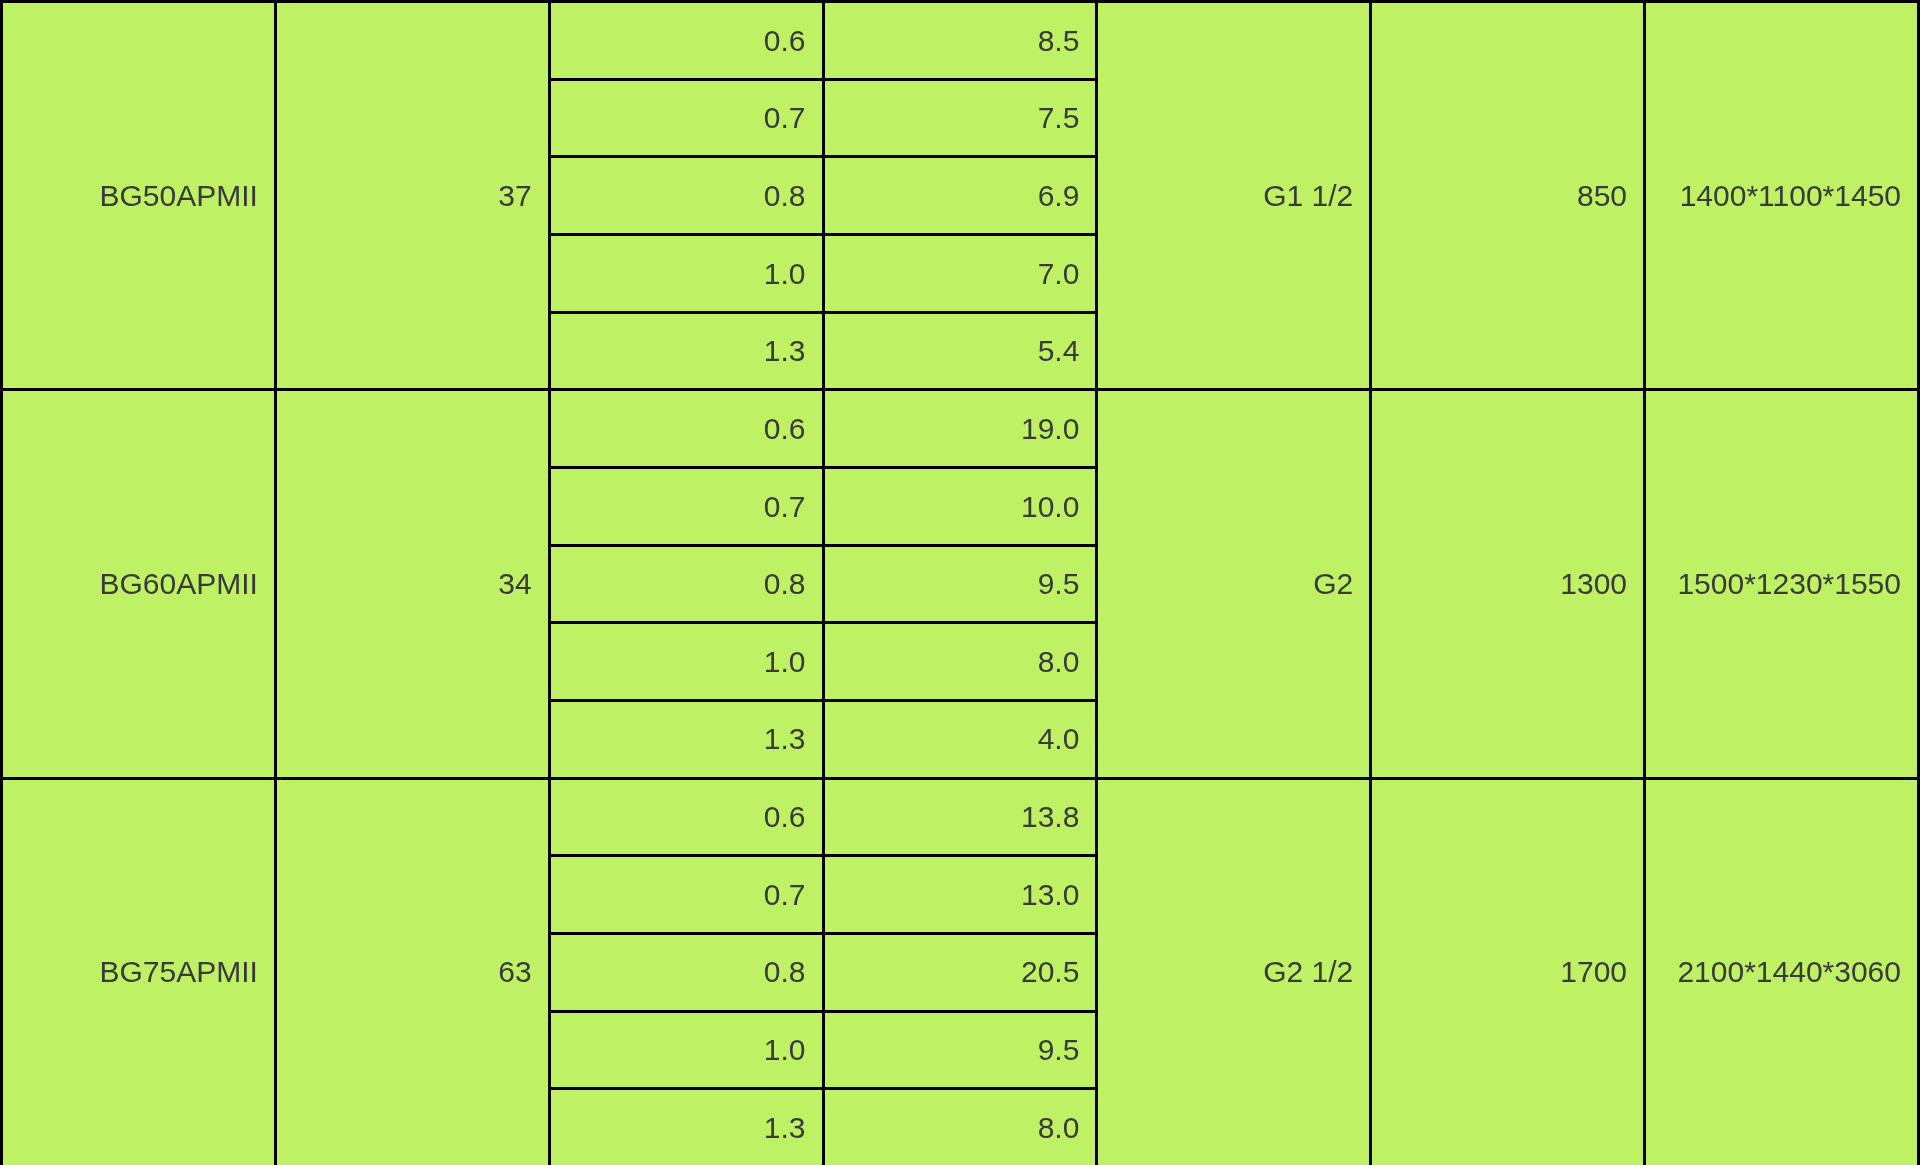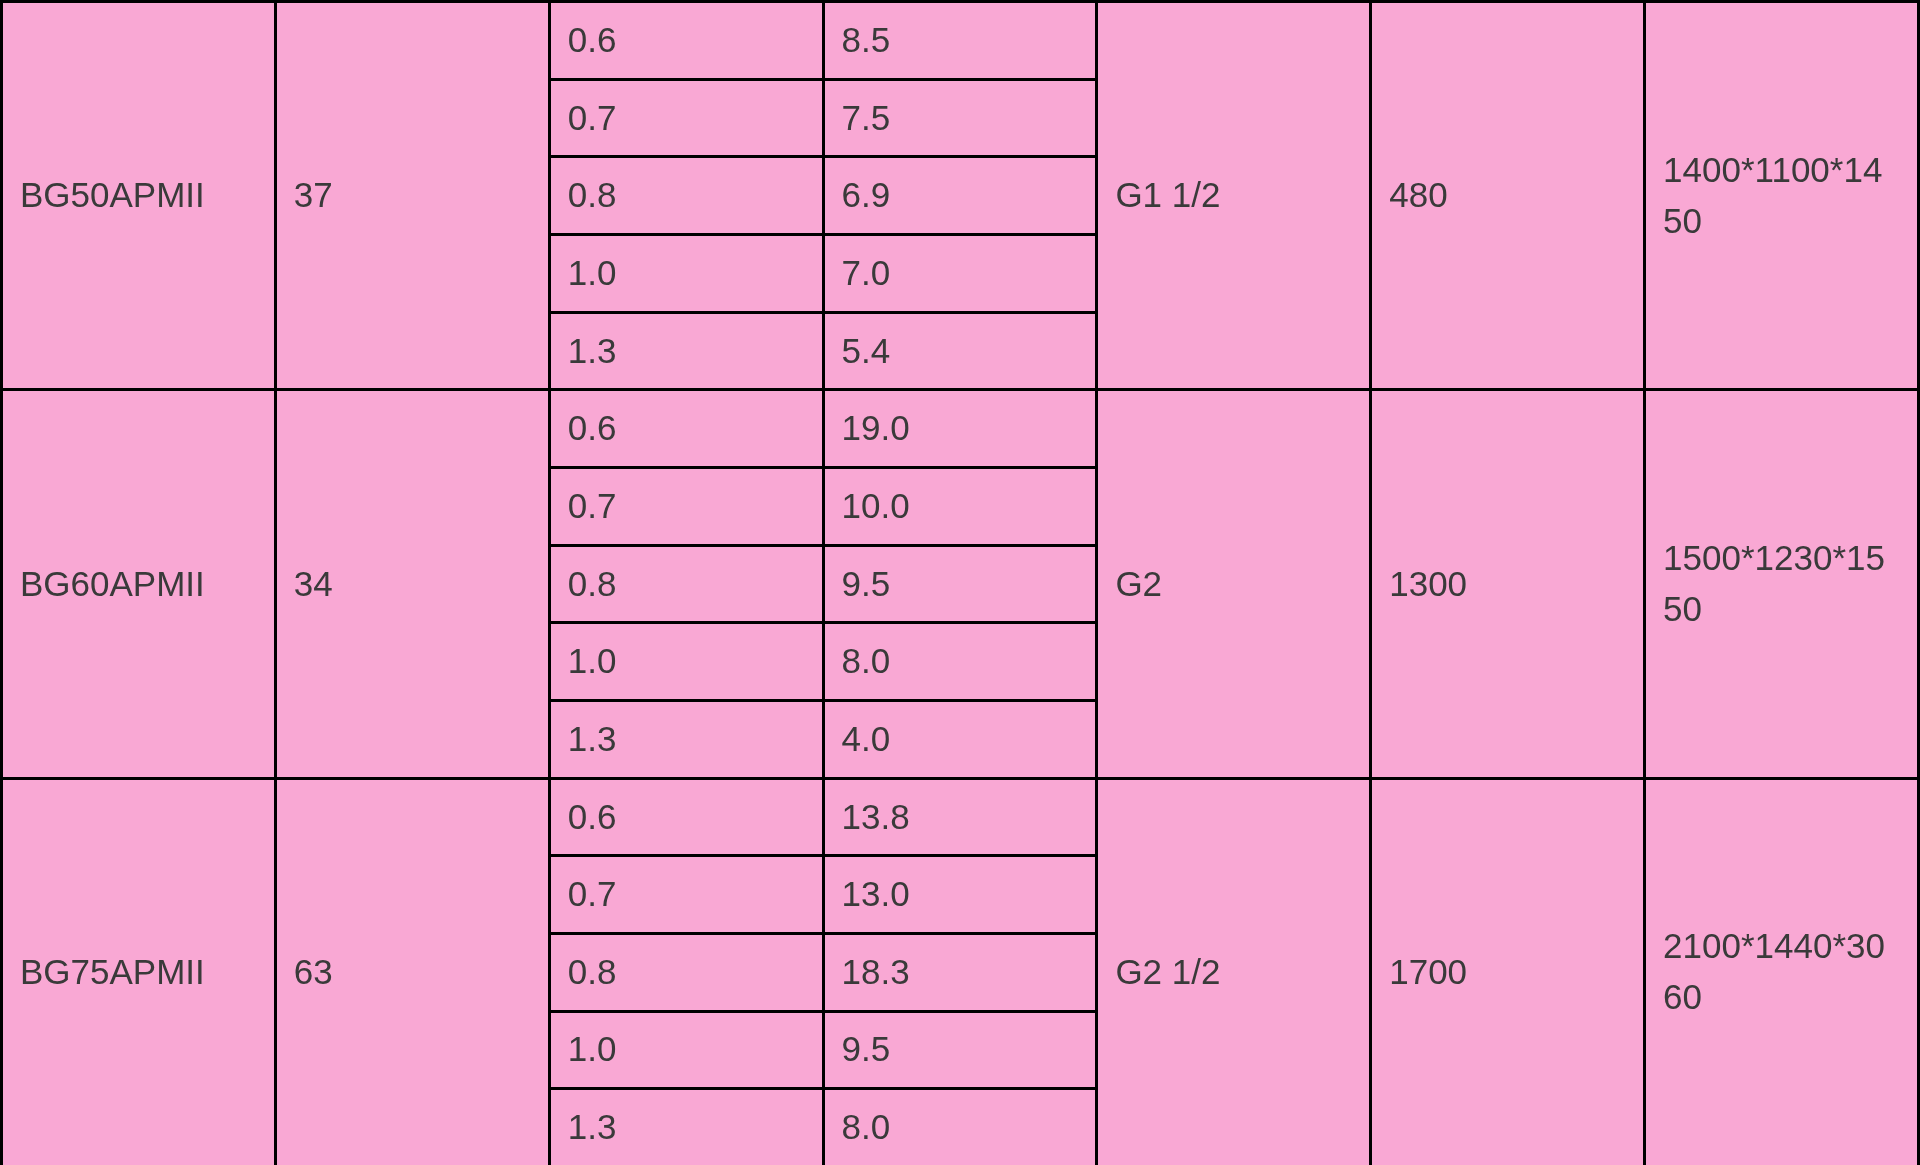--- a/index.html
+++ b/index.html
@@ -14,28 +14,28 @@
     border-collapse: collapse;
     table-layout: fixed;
     width: 1920px;
     height: 1165px;
     background: #ffffff;
   }
   table.spec-table td {
     border: 3px solid #000000;
     padding: 0 16px 0 17px;
     font-family: "Liberation Sans", sans-serif;
-    font-size: 35px;
+    font-size: 30px;
     line-height: 1.45;
     font-weight: 400;
     color: #3a3a3a;
-    text-align: left;
+    text-align: right;
     vertical-align: middle;
     word-break: break-all;
-    background: #f9a8d4;
+    background: #bef264;
   }
   table.spec-table tr { height: 77.66px; }
 </style>
 </head>
 <body>
 
 <table class="spec-table">
   <colgroup>
     <col>
       <col>
@@ -46,21 +46,21 @@
       <col>
   </colgroup>
   <tbody>
 
     <tr>
       <td rowspan="5">BG50APMII</td>
       <td rowspan="5">37</td>
       <td>0.6</td>
       <td>8.5</td>
       <td rowspan="5">G1 1/2</td>
-      <td rowspan="5">480</td>
+      <td rowspan="5">850</td>
       <td rowspan="5">1400*1100*1450</td>
     </tr>
     <tr>
       <td>0.7</td>
       <td>7.5</td>
     </tr>
     <tr>
       <td>0.8</td>
       <td>6.9</td>
     </tr>
@@ -107,21 +107,21 @@
       <td rowspan="5">G2 1/2</td>
       <td rowspan="5">1700</td>
       <td rowspan="5">2100*1440*3060</td>
     </tr>
     <tr>
       <td>0.7</td>
       <td>13.0</td>
     </tr>
     <tr>
       <td>0.8</td>
-      <td>18.3</td>
+      <td>20.5</td>
     </tr>
     <tr>
       <td>1.0</td>
       <td>9.5</td>
     </tr>
     <tr>
       <td>1.3</td>
       <td>8.0</td>
     </tr>
   </tbody>

